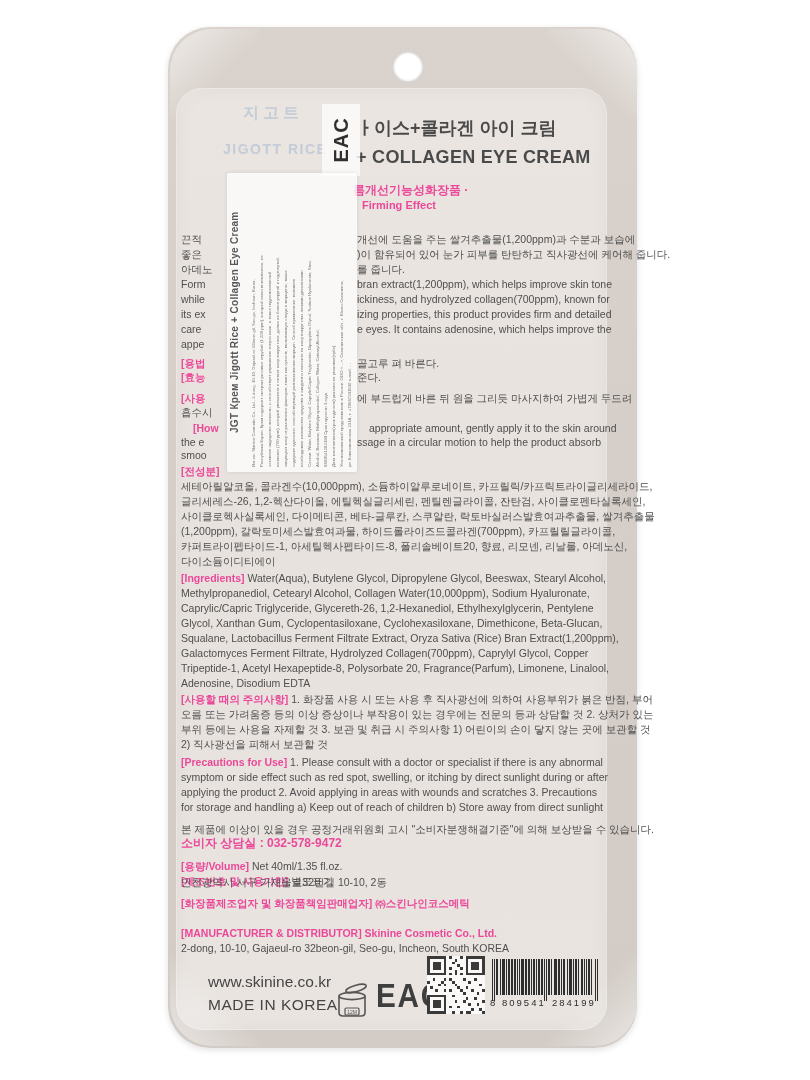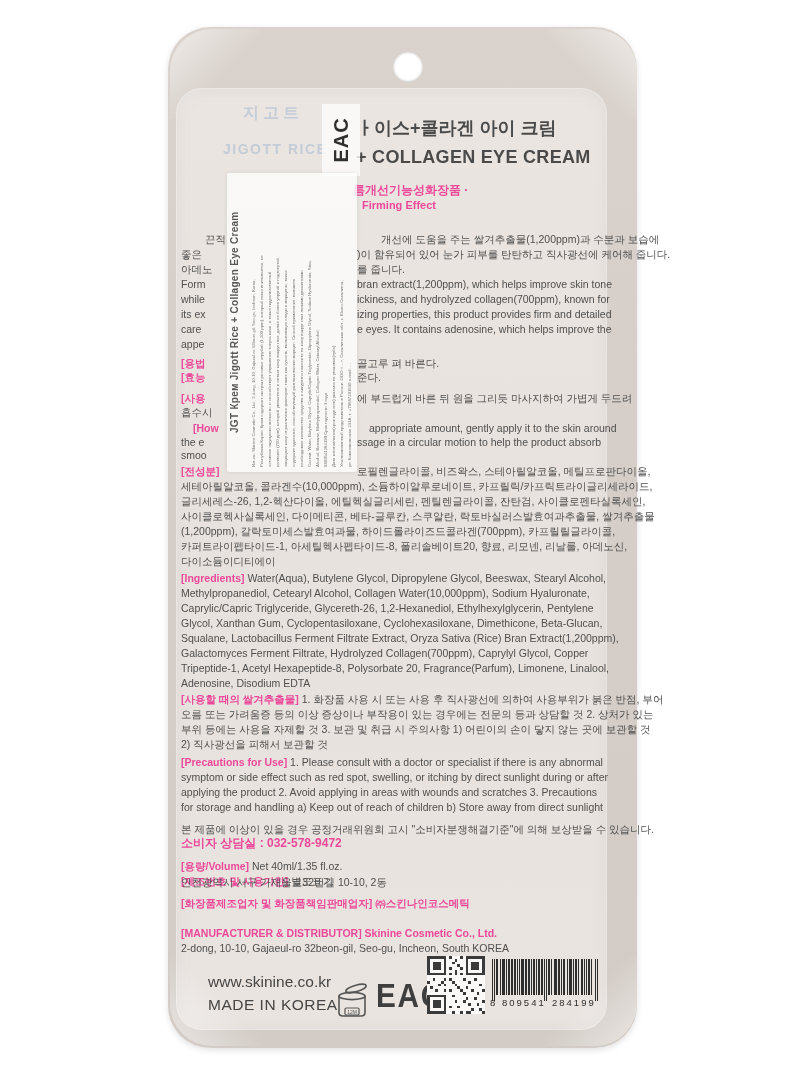--- a/index.html
+++ b/index.html
@@ -54,21 +54,21 @@
 <div class="abs hole"></div>
 
 <div class="ghost" style="left:243px;top:103px;font-size:16px;letter-spacing:4px;">지고트</div>
 <div class="ghost" style="left:223px;top:141px;font-size:14px;letter-spacing:1.5px;">JIGOTT RICE</div>
 
 <div class="t b" style="left:356px;top:117px;font-size:18px;line-height:22px;color:#4a4a4a;">ㅏ이스+콜라겐 아이 크림</div>
 <div class="t b" style="left:356px;top:146px;font-size:18px;line-height:22px;letter-spacing:.3px;color:#4a4a4a;">+ COLLAGEN EYE CREAM</div>
 <div class="t b" style="left:353px;top:183px;font-size:12px;">름개선기능성화장품 ·</div>
 <div class="t b" style="left:362px;top:198px;font-size:11px;">Firming Effect</div>
 
-<div class="row" style="top:232px;margin-left:24px;">
+<div class="row" style="top:232px;">
     <span class="t l">끈적</span>
     <span class="t r">개선에 도움을 주는 쌀겨추출물(1,200ppm)과 수분과 보습에</span>
   </div>
 <div class="row" style="top:247px;">
     <span class="t l">좋은</span>
     <span class="t r">)이 함유되어 있어 눈가 피부를 탄탄하고 직사광선에 케어해 줍니다.</span>
   </div>
 <div class="row" style="top:262px;">
     <span class="t l">아데노</span>
     <span class="t r">를 줍니다.</span>
@@ -118,21 +118,20 @@
     <span class="t l">the e</span>
     <span class="t r">ssage in a circular motion to help the product absorb</span>
   </div>
 <div class="row" style="top:448px;">
     <span class="t l">smoo</span>
     <span class="t r"></span>
   </div>
 
 <div class="row" style="top:464px;">
     <span class="t l b">[전성분]</span>
-    <span class="t r">로필렌글라이콜, 비즈왁스, 스테아릴알코올, 메틸프로판다이올,</span>
   </div>
 <div class="flow" style="top:479px;">
     <div class="t2">세테아릴알코올, 콜라겐수(10,000ppm), 소듐하이알루로네이트, 카프릴릭/카프릭트라이글리세라이드,</div>
     <div class="t2">글리세레스-26, 1,2-헥산다이올, 에틸헥실글리세린, 펜틸렌글라이콜, 잔탄검, 사이클로펜타실록세인,</div>
     <div class="t2">사이클로헥사실록세인, 다이메티콘, 베타-글루칸, 스쿠알란, 락토바실러스발효여과추출물, 쌀겨추출물</div>
     <div class="t2">(1,200ppm), 갈락토미세스발효여과물, 하이드롤라이즈드콜라겐(700ppm), 카프릴릴글라이콜,</div>
     <div class="t2">카퍼트라이펩타이드-1, 아세틸헥사펩타이드-8, 폴리솔베이트20, 향료, 리모넨, 리날룰, 아데노신,</div>
     <div class="t2">다이소듐이디티에이</div>
   </div>
 
@@ -140,21 +139,21 @@
 <div class="flow" style="top:586px;">
     <div class="t2">Methylpropanediol, Cetearyl Alcohol, Collagen Water(10,000ppm), Sodium Hyaluronate,</div>
     <div class="t2">Caprylic/Capric Triglyceride, Glycereth-26, 1,2-Hexanediol, Ethylhexylglycerin, Pentylene</div>
     <div class="t2">Glycol, Xanthan Gum, Cyclopentasiloxane, Cyclohexasiloxane, Dimethicone, Beta-Glucan,</div>
     <div class="t2">Squalane, Lactobacillus Ferment Filtrate Extract, Oryza Sativa (Rice) Bran Extract(1,200ppm),</div>
     <div class="t2">Galactomyces Ferment Filtrate, Hydrolyzed Collagen(700ppm), Caprylyl Glycol, Copper</div>
     <div class="t2">Tripeptide-1, Acetyl Hexapeptide-8, Polysorbate 20, Fragrance(Parfum), Limonene, Linalool,</div>
     <div class="t2">Adenosine, Disodium EDTA</div>
   </div>
 
-<div class="t" style="left:181px;top:692px;"><span class="b">[사용할 때의 쌀겨추출물]</span><span> 1. 화장품 사용 시 또는 사용 후 직사광선에 의하여 사용부위가 붉은 반점, 부어</span></div>
+<div class="t" style="left:181px;top:692px;"><span class="b">[사용할 때의 주의사항]</span><span> 1. 화장품 사용 시 또는 사용 후 직사광선에 의하여 사용부위가 붉은 반점, 부어</span></div>
 <div class="flow" style="top:707px;">
     <div class="t2">오름 또는 가려움증 등의 이상 증상이나 부작용이 있는 경우에는 전문의 등과 상담할 것 2. 상처가 있는</div>
     <div class="t2">부위 등에는 사용을 자제할 것 3. 보관 및 취급 시 주의사항 1) 어린이의 손이 닿지 않는 곳에 보관할 것</div>
     <div class="t2">2) 직사광선을 피해서 보관할 것</div>
   </div>
 
 <div class="t" style="left:181px;top:755px;"><span class="b">[Precautions for Use]</span><span> 1. Please consult with a doctor or specialist if there is any abnormal</span></div>
 <div class="flow" style="top:770px;">
     <div class="t2">symptom or side effect such as red spot, swelling, or itching by direct sunlight during or after</div>
     <div class="t2">applying the product 2. Avoid applying in areas with wounds and scratches 3. Precautions</div>

